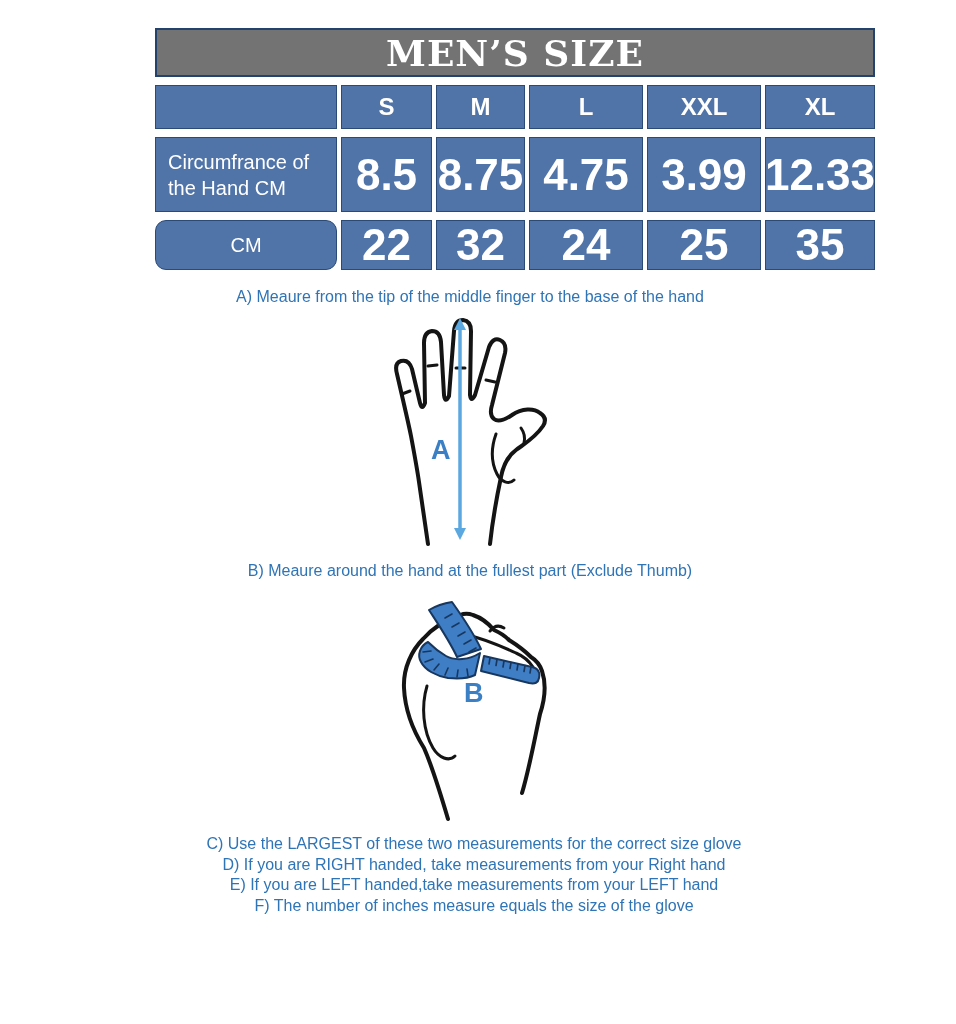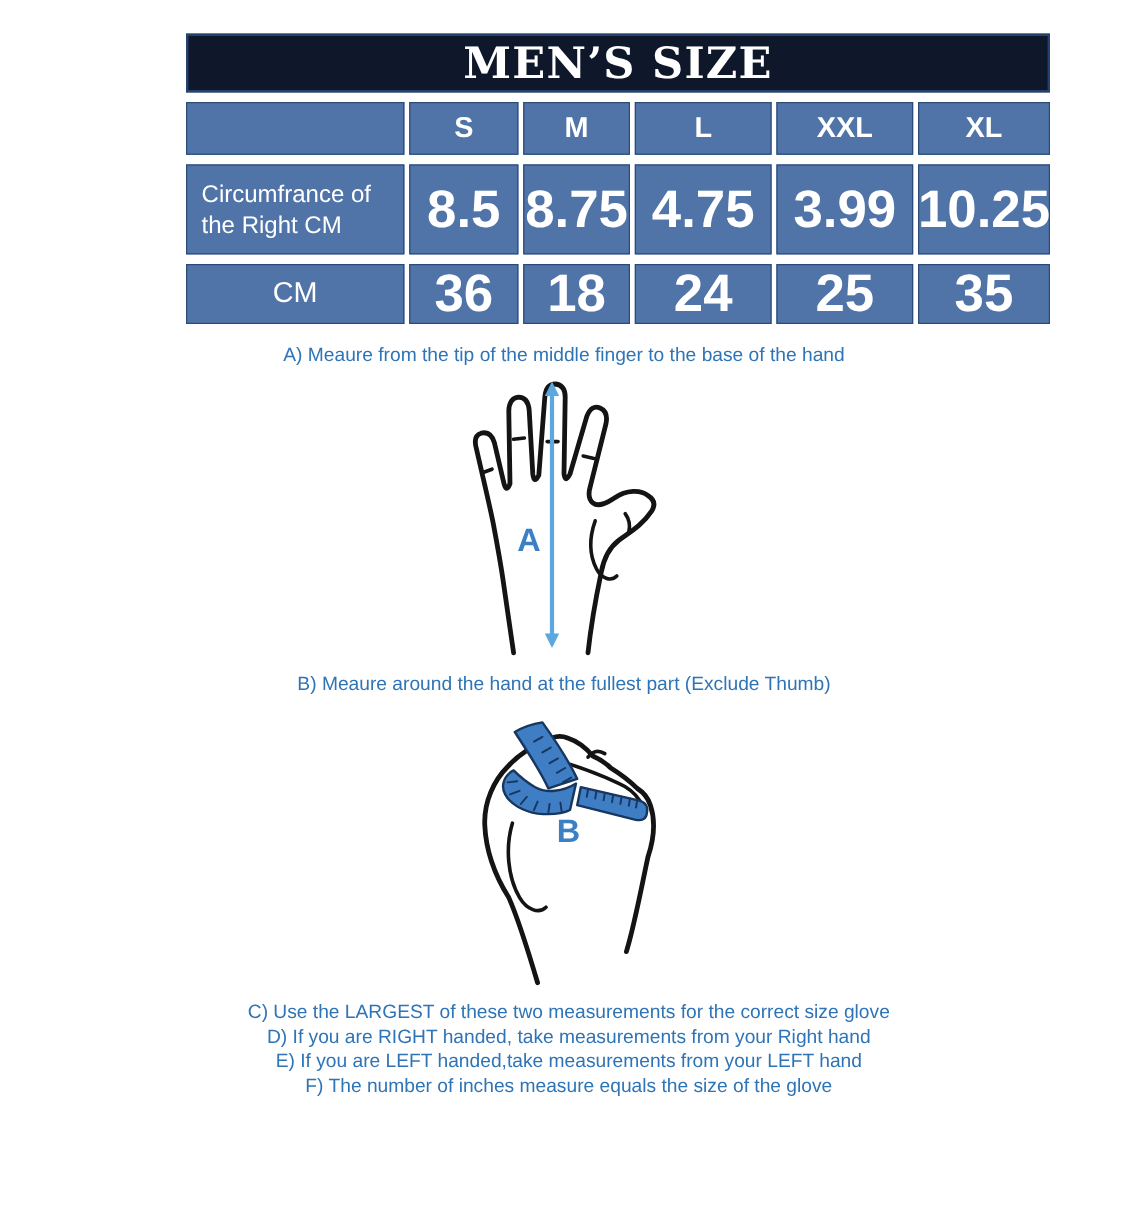--- a/index.html
+++ b/index.html
@@ -5,39 +5,39 @@
   * { margin:0; padding:0; box-sizing:border-box; }
   html,body { background:#fff; }
   .sheet {
     position:relative; width:956px; height:1024px; background:#ffffff;
     font-family:"Liberation Sans", sans-serif; overflow:hidden;
   }
 
   
   .size-table { position:absolute; left:155px; top:28px; width:720px; }
   .t-title {
-    height:49px; background:#0f172a; border:2px solid #24426e;
+    height:49px; background:#737373; border:2px solid #24426e;
     color:#fff; display:flex; align-items:center; justify-content:center;
     font-family:"DejaVu Serif", serif; font-weight:bold; font-size:36px;
     letter-spacing:1px;
   }
   .t-grid {
     margin-top:8px; display:grid;
     grid-template-columns:182px 91px 89px 114px 114px 110px;
     grid-template-rows:44px 75px 50px;
     column-gap:4px; row-gap:8px;
   }
   .cell {
     background:#5074a8; border:1px solid #2a4a78; color:#fff;
     display:flex; align-items:center; justify-content:center;
   }
   .cell.head { font-weight:bold; font-size:24px; }
   .cell.val  { font-weight:bold; font-size:44px; }
   .cell.rowlabel { font-size:20px; justify-content:flex-start; padding:0 8px 0 12px; line-height:26px; }
-  .cell.cmlabel  { font-size:24px; }
+  .cell.cmlabel  { font-size:20px;border-radius:11px; }
 
   
   .caption {
     position:absolute; left:-8px; width:956px; text-align:center;
     color:#2e74b6; font-size:16px; line-height:20px;
   }
   .cap-a { top:287px; }
   .cap-b { top:561px; }
   .footer-notes {
     position:absolute; left:-4px; top:834px; width:956px; text-align:center;
@@ -63,30 +63,30 @@
     <div class="t-title">MEN’S SIZE</div>
     <div class="t-grid">
 
       <div class="cell"></div>
       <div class="cell head">S</div>
       <div class="cell head">M</div>
       <div class="cell head">L</div>
       <div class="cell head">XXL</div>
       <div class="cell head">XL</div>
 
-      <div class="cell rowlabel">Circumfrance of the Right CM</div>
+      <div class="cell rowlabel">Circumfrance of the Hand CM</div>
       <div class="cell val">8.5</div>
       <div class="cell val">8.75</div>
       <div class="cell val">4.75</div>
       <div class="cell val">3.99</div>
-      <div class="cell val">10.25</div>
+      <div class="cell val">12.33</div>
 
       <div class="cell cmlabel">CM</div>
-      <div class="cell val">36</div>
-      <div class="cell val">18</div>
+      <div class="cell val">22</div>
+      <div class="cell val">32</div>
       <div class="cell val">24</div>
       <div class="cell val">25</div>
       <div class="cell val">35</div>
     </div>
   </div>
 
   <div class="caption cap-a">A) Meaure from the tip of the middle finger to the base of the hand</div>
 
   <svg class="hand-svg" viewBox="0 0 170 231" xmlns="http://www.w3.org/2000/svg">
 

